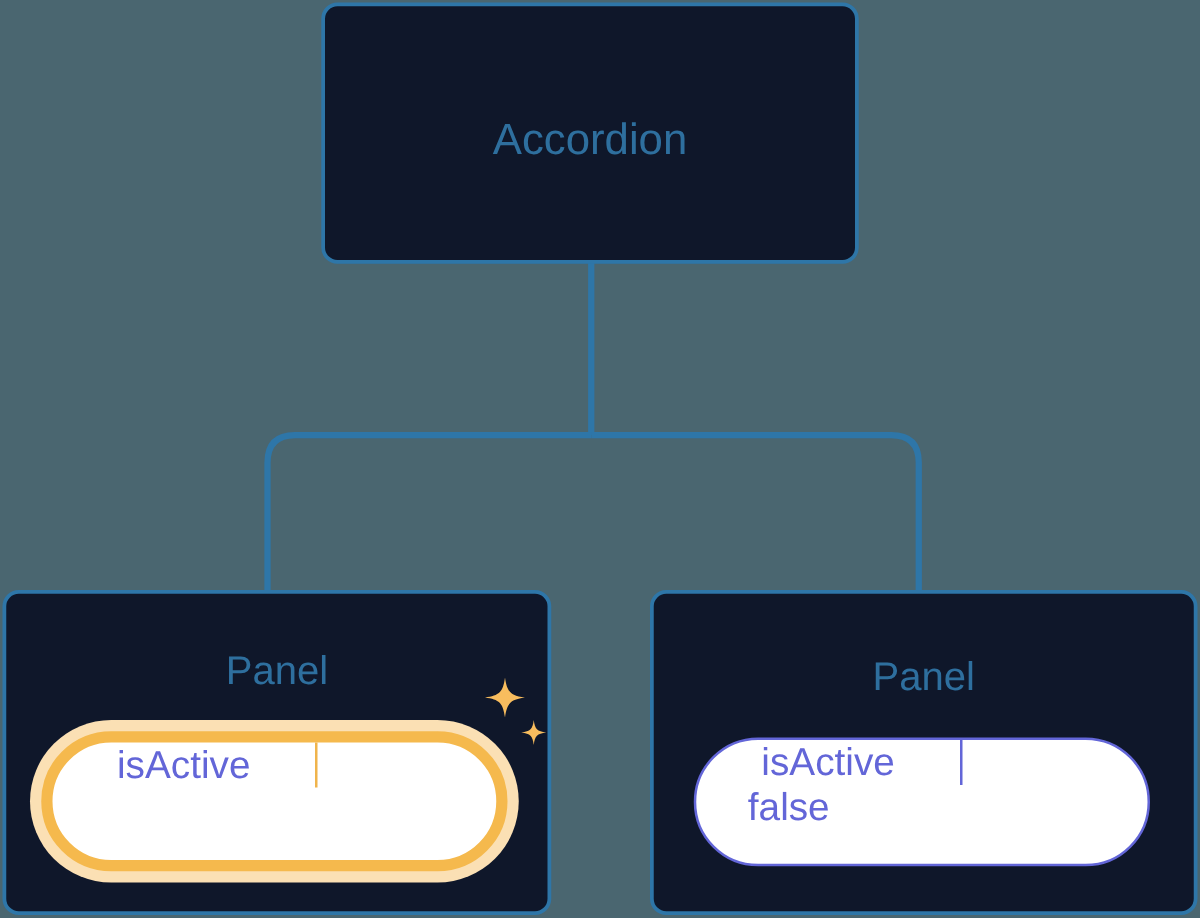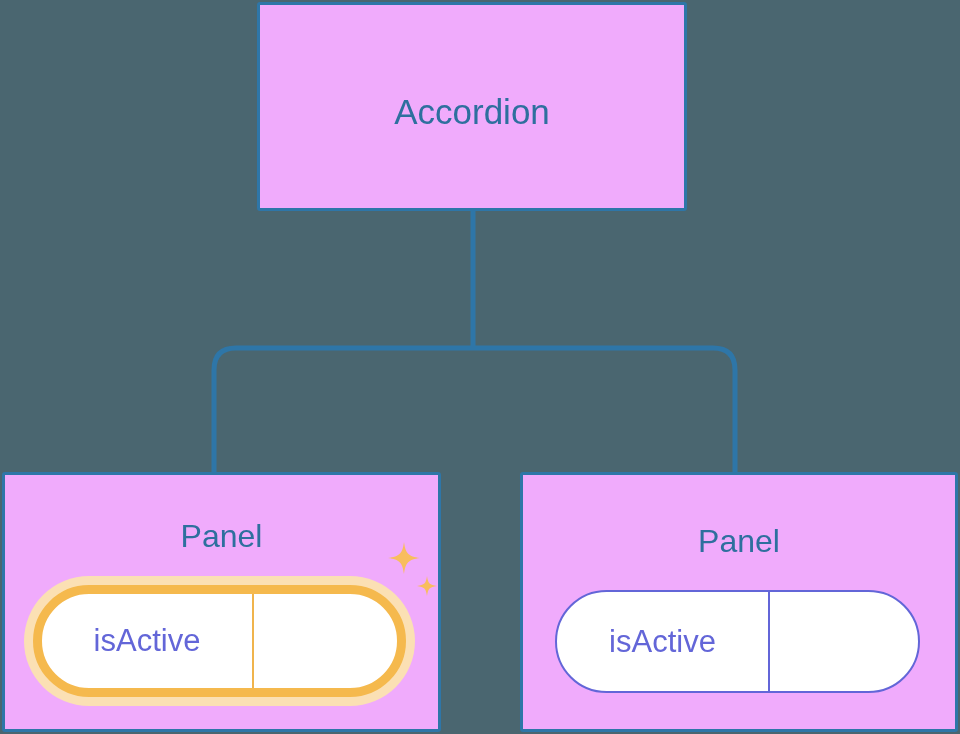--- a/index.html
+++ b/index.html
@@ -26,23 +26,23 @@
     position: absolute;
     left: 0; top: 0;
     width: 960px;
     height: 734px;
     pointer-events: none;
   }
 
   
   .node {
     position: absolute;
-    background: #f0abfc;
+    background: #0f172a;
     border: 3px solid #2e76a8;
-    border-radius: 3px;
+    border-radius: 13px;
     box-sizing: border-box;
   }
 
   #node-accordion {
     left: 257px;
     top: 2px;
     width: 430px;
     height: 209px;
   }
   #node-panel-left {
@@ -87,20 +87,21 @@
     font-size: 32px;
   }
 
   
   .pill {
     position: absolute;
     display: flex;
     align-items: stretch;
     box-sizing: border-box;
     background: #ffffff;
+    flex-direction: column;
   }
 
   .pill-cell {
     display: flex;
     align-items: center;
     justify-content: center;
     box-sizing: border-box;
     white-space: nowrap;
   }
 
@@ -196,15 +197,16 @@
     <path d="M22,2 C23.6,13.6 26.4,16.4 38,18 C26.4,19.6 23.6,22.4 22,34 C20.4,22.4 17.6,19.6 6,18 C17.6,16.4 20.4,13.6 22,2 Z" fill="#f8bd5e"></path>
     <path d="M45,36 C46.0,43.4 47.6,45.0 55,46 C47.6,47.0 46.0,48.6 45,56 C44.0,48.6 42.4,47.0 35,46 C42.4,45.0 44.0,43.4 45,36 Z" fill="#f8bd5e"></path>
   </svg>
 
   <div class="node" id="node-panel-right">
     <div class="node-title">Panel</div>
   </div>
 
   <div class="pill pill-plain" id="pill-right">
     <div class="pill-cell pill-key">isActive</div>
+    <div class="pill-cell pill-val">false</div>
   </div>
 
 </div>
 
 </body></html>

